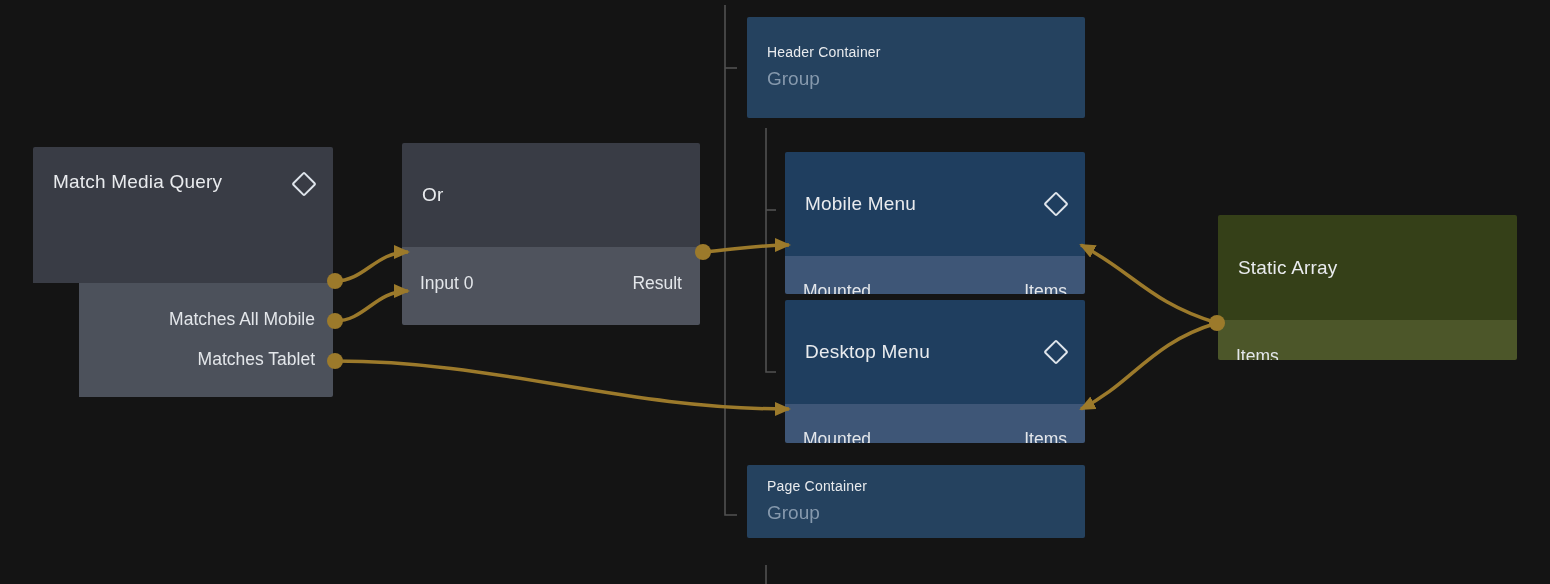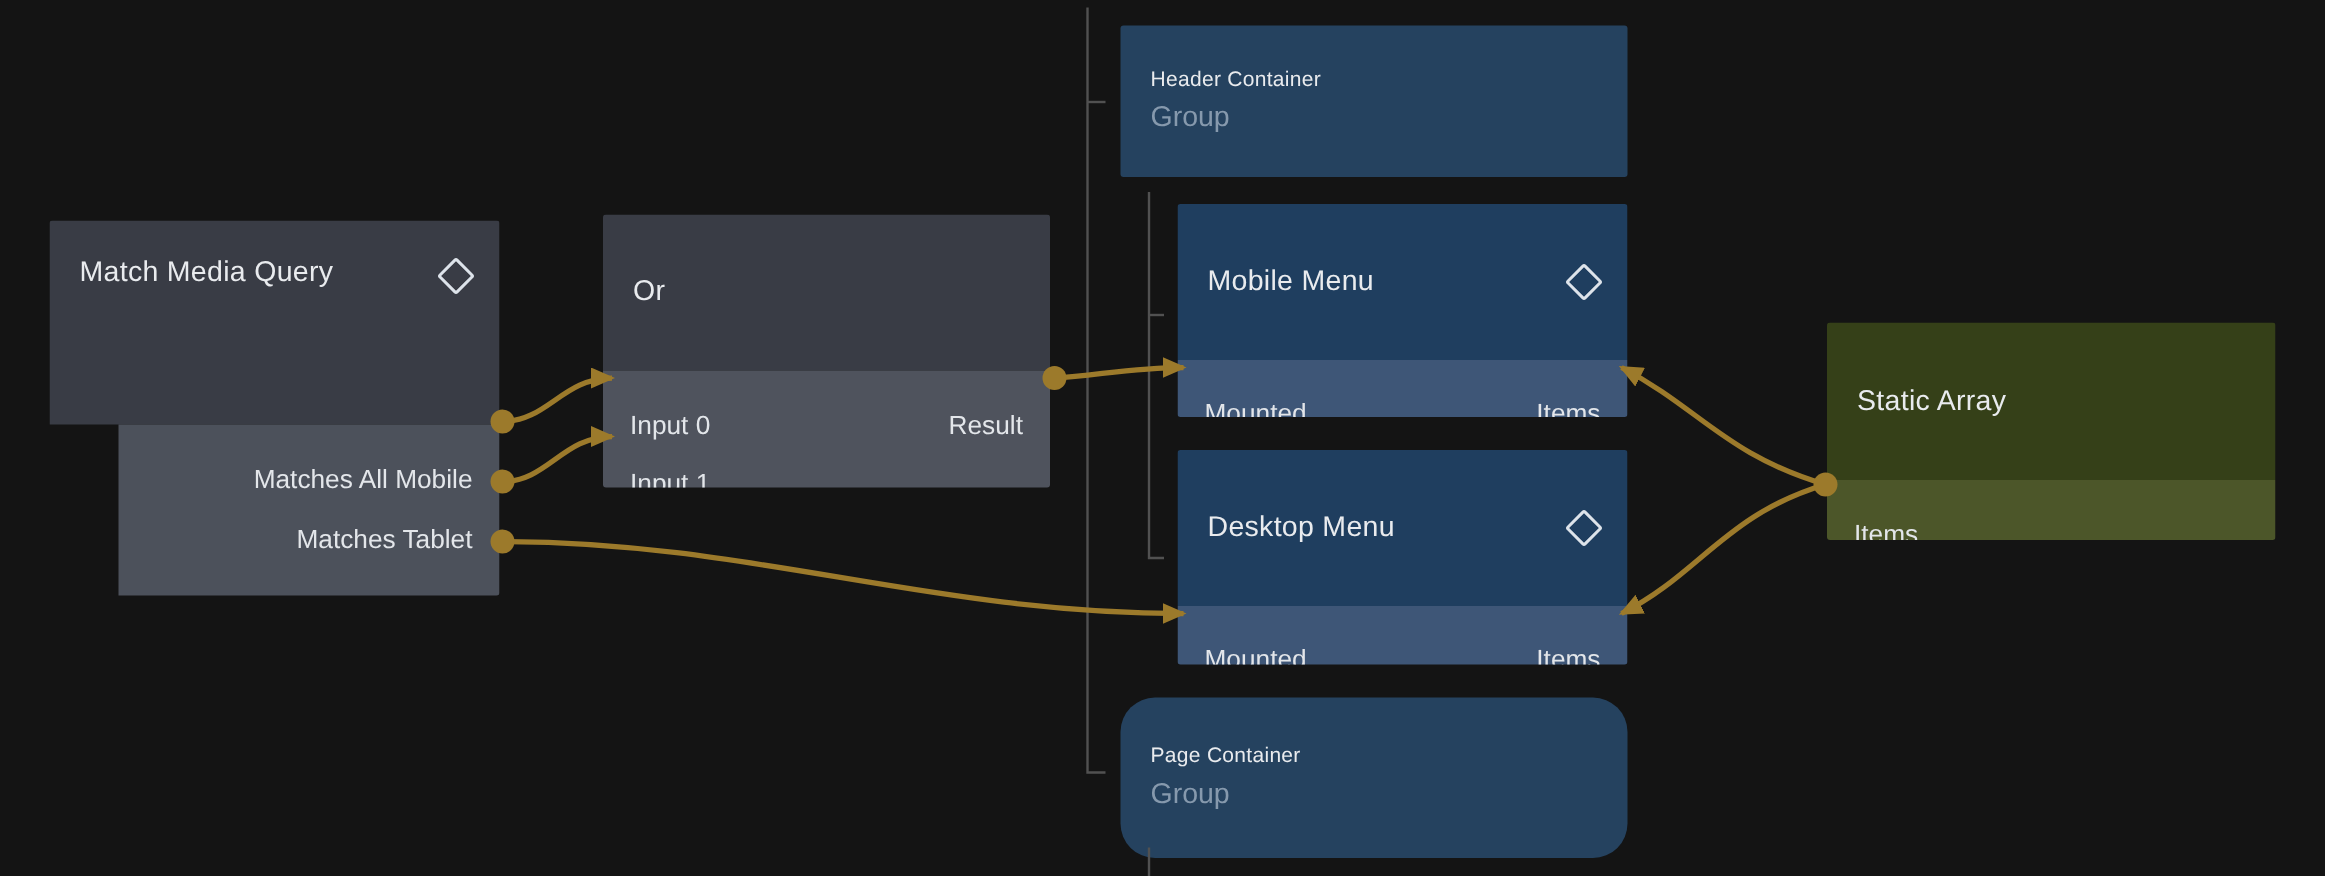--- a/index.html
+++ b/index.html
@@ -44,23 +44,23 @@
   #mmq-header { height: 98px; }
   #mmq-body { padding-top: 16px; margin-left: 46px; }
   #mmq-body .port-row { height: 40px; justify-content: flex-end; }
 
   #node-or { left: 402px; top: 143px; width: 298px; height: 182px; }
   #or-header { height: 72px; }
   #or-body { padding-top: 17px; }
   #or-body .port-row { height: 39px; }
 
   #node-header-container { left: 747px; top: 17px;  width: 298px; height: 101px; }
-  #node-page-container   { left: 747px; top: 465px; width: 298px; height: 107px; border-radius: 23px; }
+  #node-page-container   { left: 747px; top: 465px; width: 298px; height: 73px; }
 
-  #node-mobile-menu  { left: 785px; top: 136px; width: 300px; height: 142px; }
+  #node-mobile-menu  { left: 785px; top: 152px; width: 300px; height: 142px; }
   #node-desktop-menu { left: 785px; top: 300px; width: 300px; height: 143px; }
   .menu-header { height: 72px; }
   .menu-body { height: 70px; }
   .menu-body .port-row { height: 100%; }
 
   #node-static-array { left: 1218px; top: 215px; width: 299px; height: 145px; }
   #sa-header { height: 73px; }
   #sa-body { height: 72px; }
   #sa-body .port-row { height: 100%; }
 </style>
@@ -85,23 +85,20 @@
   </div>
 
   <div class="node" id="node-or">
     <div class="node-header" id="or-header" style="background: rgb(57, 60, 69);">
       <span>Or</span>
     </div>
     <div class="node-body" id="or-body" style="height: 110px; background: rgb(79, 83, 93);">
       <div class="port-row">
         <span class="left">Input 0</span>
         <span class="right">Result</span>
-      </div>
-      <div class="port-row">
-        <span class="left">Input 1</span>
       </div>
     </div>
   </div>
 
   <div class="node group-node" id="node-header-container" style="background: rgb(37, 66, 95);">
     <div class="group-title">Header Container</div>
     <div class="group-subtitle">Group</div>
   </div>
 
   <div class="node" id="node-mobile-menu">

